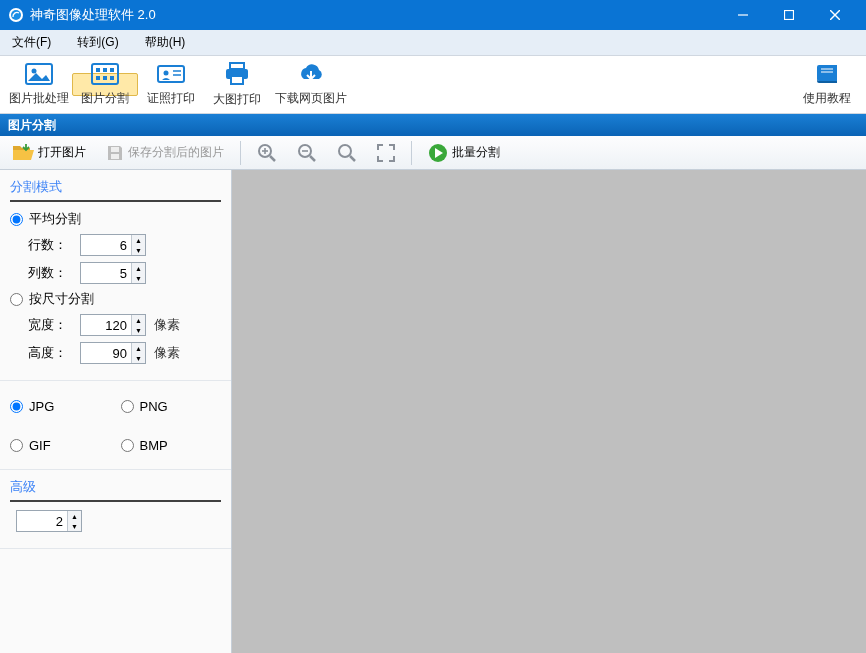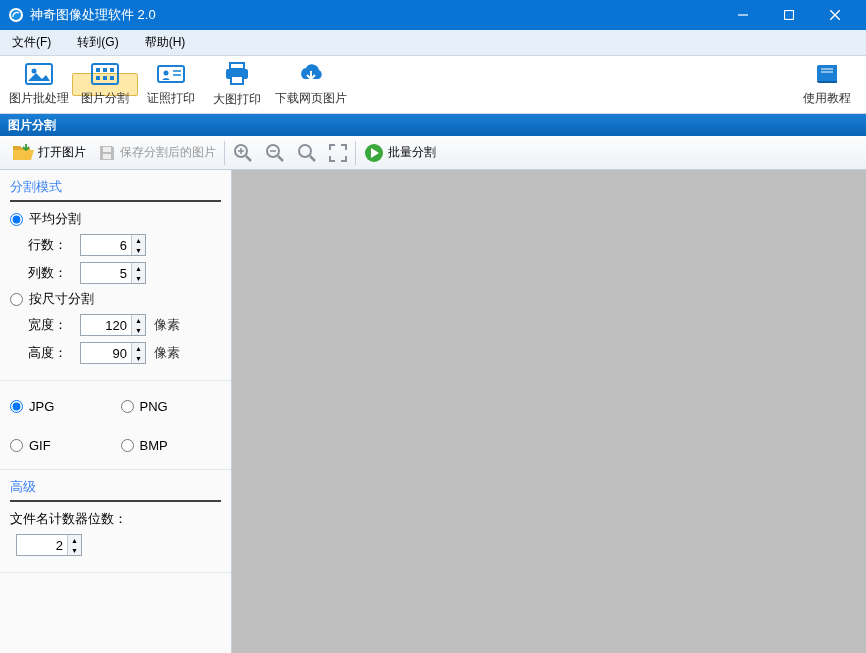--- a/index.html
+++ b/index.html
@@ -16,21 +16,21 @@
 
 .toolbar { height: 58px; background: #fff; border-bottom: 1px solid #d0d7e0; display: flex; align-items: stretch; padding: 17px 6px; }
 .tool-btn { width: 66px; display: flex; flex-direction: column; align-items: center; justify-content: center; gap: 2px; border: 1px solid transparent; border-radius: 2px; }
 .tool-btn.selected { background: #ffe9a8; border: 1px solid #e0b84a; }
 .tool-btn .icon { color: #1a7fd5; }
 .tool-label { font-size: 12px; color: #333; }
 .toolbar .spacer { flex: 1; }
 
 .section-header { height: 22px; background: linear-gradient(#1a7fd5,#0a63b5); color: #fff; font-size: 12px; font-weight: bold; display: flex; align-items: center; padding: 0 8px; }
 
-.toolrow { height: 34px; background: linear-gradient(#fdfdfe,#eef2f6); border-bottom: 1px solid #c6cfd9; display: flex; align-items: center; padding: 0 6px; gap: 0; }
+.toolrow { height: 34px; background: linear-gradient(#fdfdfe,#eef2f6); border-bottom: 1px solid #c6cfd9; display: flex; align-items: center; padding: 0 6px; gap: 8px; }
 .toolrow .tbtn { display: flex; align-items: center; gap: 4px; padding: 3px 6px; }
 .toolrow .tbtn.disabled { color: #999; }
 .toolrow .divider { width: 1px; height: 24px; background: #c6cfd9; margin: 0 2px; }
 .toolrow .icon { display:flex; align-items:center; justify-content:center; }
 
 .workarea { display: flex; height: calc(653px - 30px - 26px - 58px - 22px - 34px); }
 .sidebar { width: 232px; background: #fafafa; border-right: 1px solid #c6cfd9; overflow-y: auto; }
 .canvas { flex: 1; background: #bfbfbf; }
 
 .settings-title { height: 20px; background: linear-gradient(#f6f8fa,#e7ecf1); border-bottom: 1px solid #d0d7e0; font-size: 12px; font-weight: bold; padding: 2px 8px; }
@@ -287,21 +287,20 @@
           </div>
         <div class="radio-row">
             <input type="radio" name="fmt" style="">
             <span>BMP</span>
           </div>
       </div>
     </div>
 
     <div class="group">
       <legend>高级</legend>
-      <div style="font-size:13px;margin:4px 0">文件名计数器位数：</div>
       <div class="field-row" style="margin-left:6px">
         <div class="spin">
             <input value="2" style="">
             <div class="arrows">
               <div>▲</div>
               <div>▼</div>
             </div>
           </div>
       </div>
     </div>

